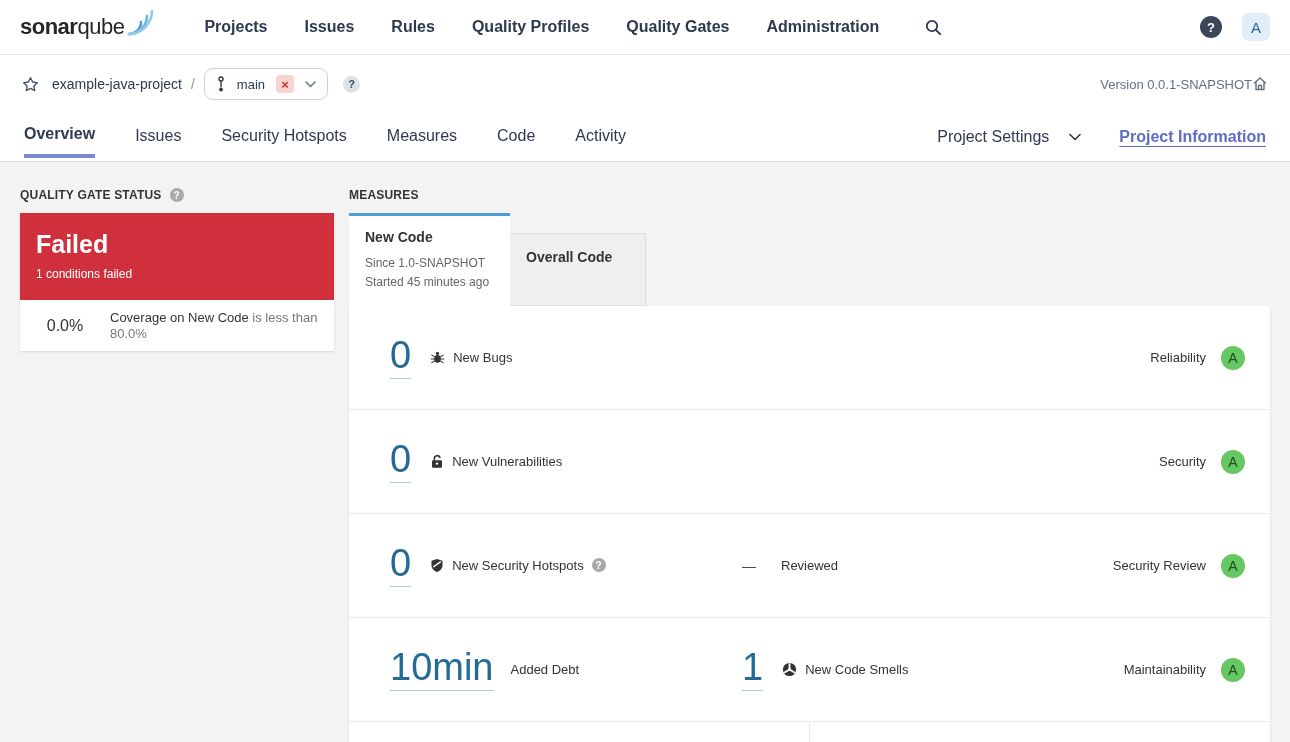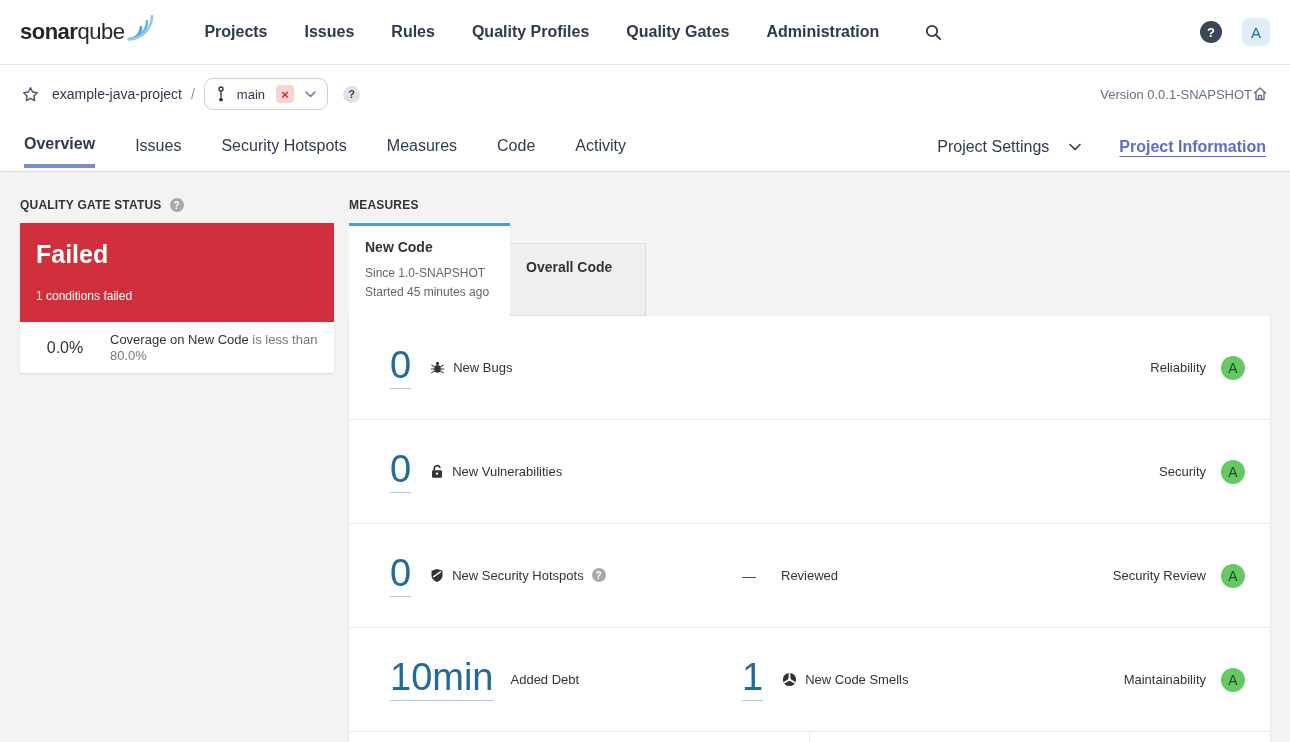--- a/index.html
+++ b/index.html
@@ -1,20 +1,20 @@
 <!DOCTYPE html>
 <html><head>
 <meta charset="utf-8">
 <style>
   * { margin:0; padding:0; box-sizing:border-box; }
   html,body { width:1290px; height:742px; overflow:hidden; background:#fff;
     font-family:"Liberation Sans", sans-serif; color:#333; }
 
   
-  .topnav { height:65px; display:flex; align-items:center; padding:0 20px;
+  .topnav { height:55px; display:flex; align-items:center; padding:0 20px;
     border-bottom:1px solid #e6e6e6; background:#fff; }
   .logo { display:flex; align-items:flex-start; cursor:pointer; }
   .logo-text { font-size:22px; color:#262626; letter-spacing:-0.5px; line-height:30px; }
   .logo-bold { font-weight:700; }
   .logo-light { font-weight:400; }
   .logo-swoosh { margin-left:2px; margin-top:-2px; }
   .nav-links { display:flex; gap:37px; margin-left:50px; align-items:center; }
   .nav-link { font-size:16px; font-weight:600; color:#2d3a4e; cursor:pointer; }
   .nav-search { margin-left:46px; display:flex; align-items:center; cursor:pointer; }
   .nav-right { margin-left:auto; display:flex; align-items:center; gap:20px; }
@@ -58,21 +58,21 @@
   .section-title { font-size:12px; font-weight:700; color:#333; letter-spacing:.2px;
     display:flex; align-items:center; gap:8px; }
   .help-dot { width:14px; height:14px; border-radius:50%; background:#a9a9a9; color:#fff;
     font-size:10px; font-weight:700; display:inline-flex; align-items:center; justify-content:center;
     cursor:pointer; }
 
   .qg-col { width:314px; margin-right:15px; flex-shrink:0; }
   .qg-failed { margin-top:11px; background:#d0303c; color:#fff; padding:17px 16px 19px;
     box-shadow:0 1px 2px rgba(0,0,0,.15); }
   .qg-status { font-size:25px; font-weight:700; }
-  .qg-summary { font-size:12px; margin-top:20px; }
+  .qg-summary { font-size:12px; margin-top:8px; }
   .qg-condition { background:#fff; min-height:51px; display:flex; align-items:center;
     box-shadow:0 1px 2px rgba(0,0,0,.12); padding:9px 12px 9px 0; }
   .qg-cond-value { width:90px; text-align:center; font-size:16px; color:#333; flex-shrink:0; }
   .qg-cond-text { font-size:13px; line-height:16px; width:212px; }
   .qg-metric { color:#333; cursor:pointer; }
   .qg-gray { color:#777; }
 
   .measures-col { flex:1; }
   .mtabs { display:flex; margin-top:11px; }
   .mtab-new { width:161px; background:#fff; border-top:3px solid #4b9fd5;

